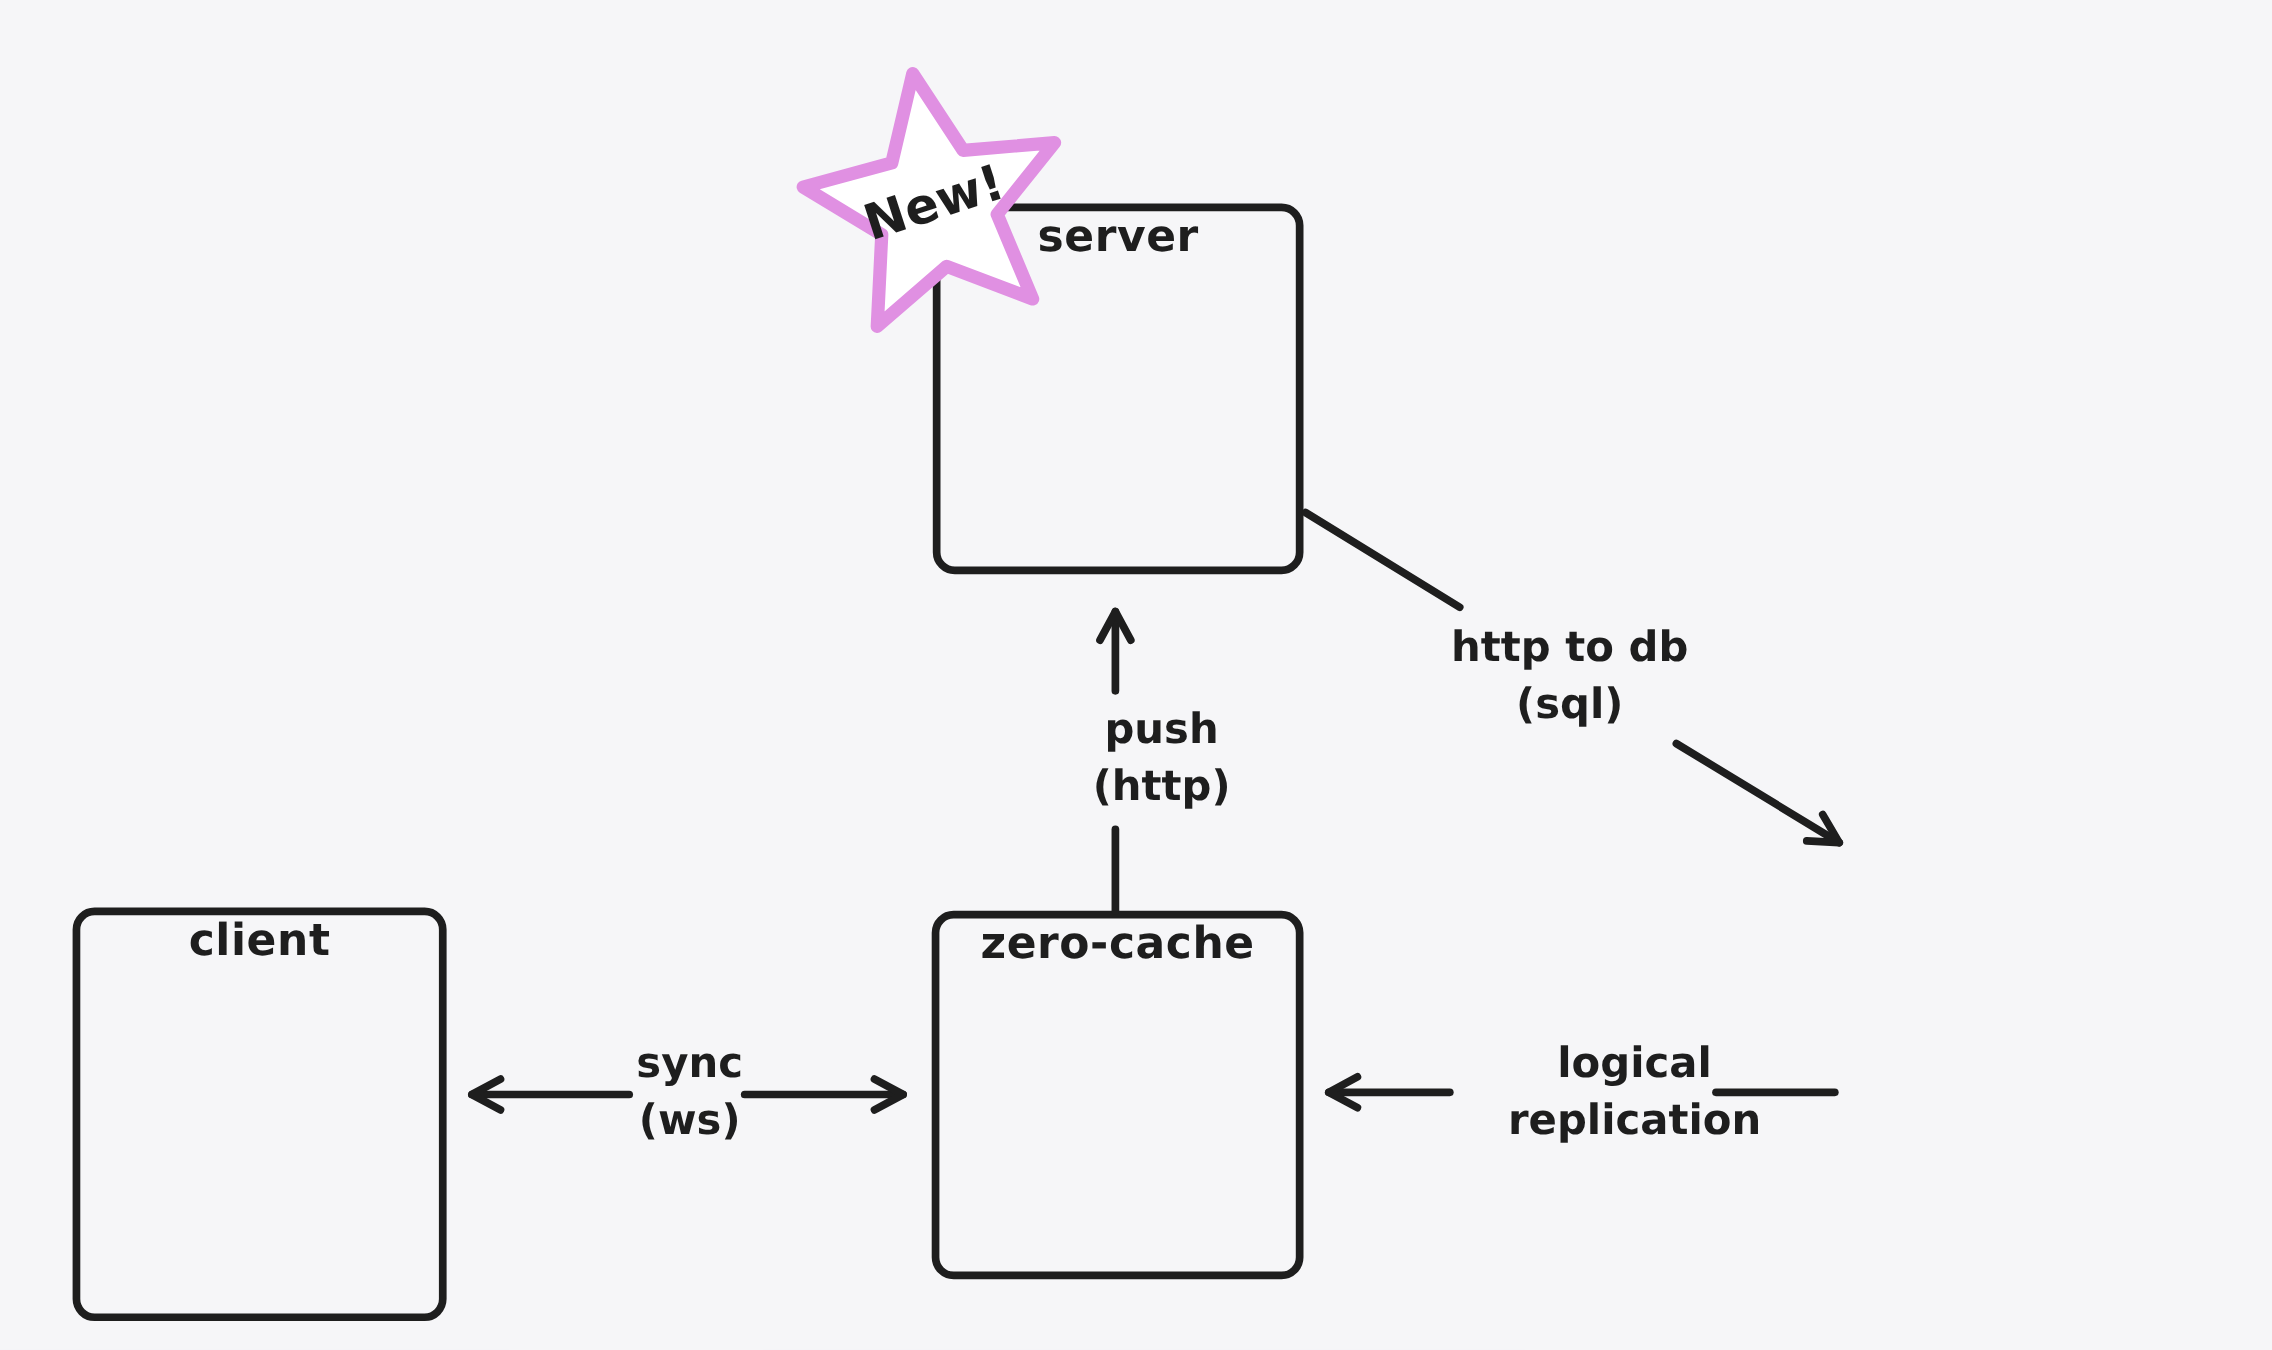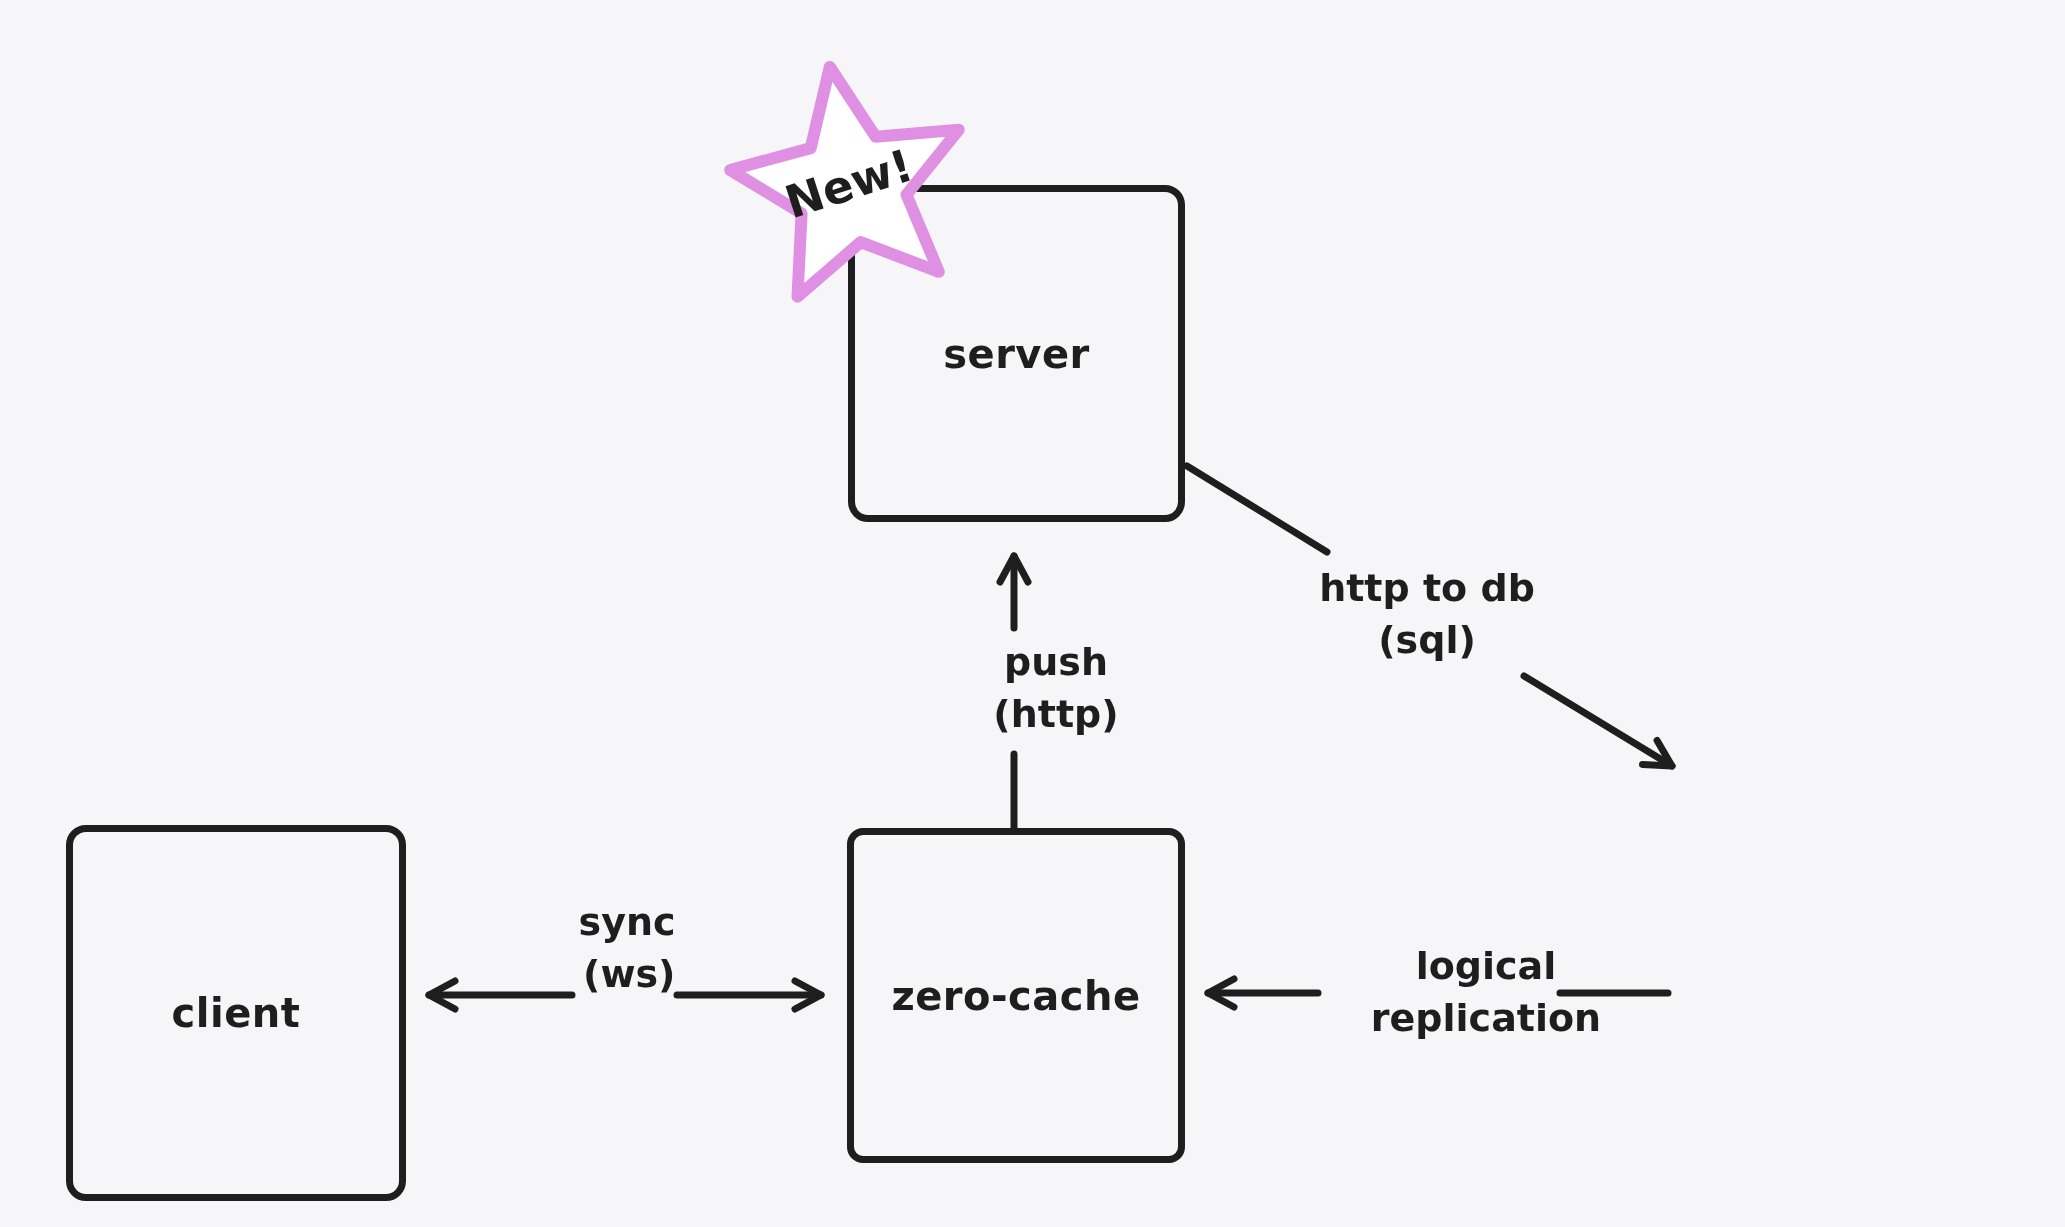--- a/index.html
+++ b/index.html
@@ -16,33 +16,33 @@
     color: #1e1e1e;
     overflow: hidden;
   }
   .node {
     position: absolute;
     box-sizing: border-box;
     border: 7px solid #1e1e1e;
     border-radius: 20px;
     background: transparent;
     display: flex;
-    align-items: center;
+    align-items: flex-start;
     justify-content: center;
     z-index: 1;
   }
   .node-label {
     font-size: 40px;
     font-weight: 700;
     letter-spacing: 0.5px;
     white-space: nowrap;
   }
   #node-server   { left: 848px;  top: 185px; width: 337px; height: 337px; }
   #node-client   { left: 66px;   top: 825px; width: 340px; height: 376px; }
-  #node-zero     { left: 847px;  top: 828px; width: 338px; height: 335px; border-radius: 16px; }
+  #node-zero     { left: 847px;  top: 828px; width: 338px; height: 335px; }
   #node-database { left: 1669px; top: 825px; width: 347px; height: 338px; }
 
   svg.overlay {
     position: absolute;
     left: 0; top: 0;
     width: 2065px;
     height: 1227px;
     z-index: 2;
     pointer-events: none;
   }
@@ -119,21 +119,21 @@
     <polygon class="star-shape" points="829.8,66.9 875.6,136.7 958.7,129.7 906.5,194.8 938.8,271.8 860.7,242.1 797.5,296.7 801.6,213.3 730.2,170 810.7,148.1" stroke="#e090e2"></polygon>
   </svg>
 
   <div class="badge-label">New!</div>
 
   <div class="edge-label" style="left:1014px; top:688px;margin-left:42px;">
     <div>push</div>
     <div>(http)</div>
   </div>
 
-  <div class="edge-label" style="left:627px; top:948px;text-align:right;">
+  <div class="edge-label" style="left:627px; top:992px;">
     <div>sync</div>
     <div>(ws)</div>
   </div>
 
   <div class="edge-label" style="left:1427px; top:614px;">
     <div>http to db</div>
     <div>(sql)</div>
   </div>
 
   <div class="edge-label" style="left:1442px; top:992px;margin-left:44px;">

